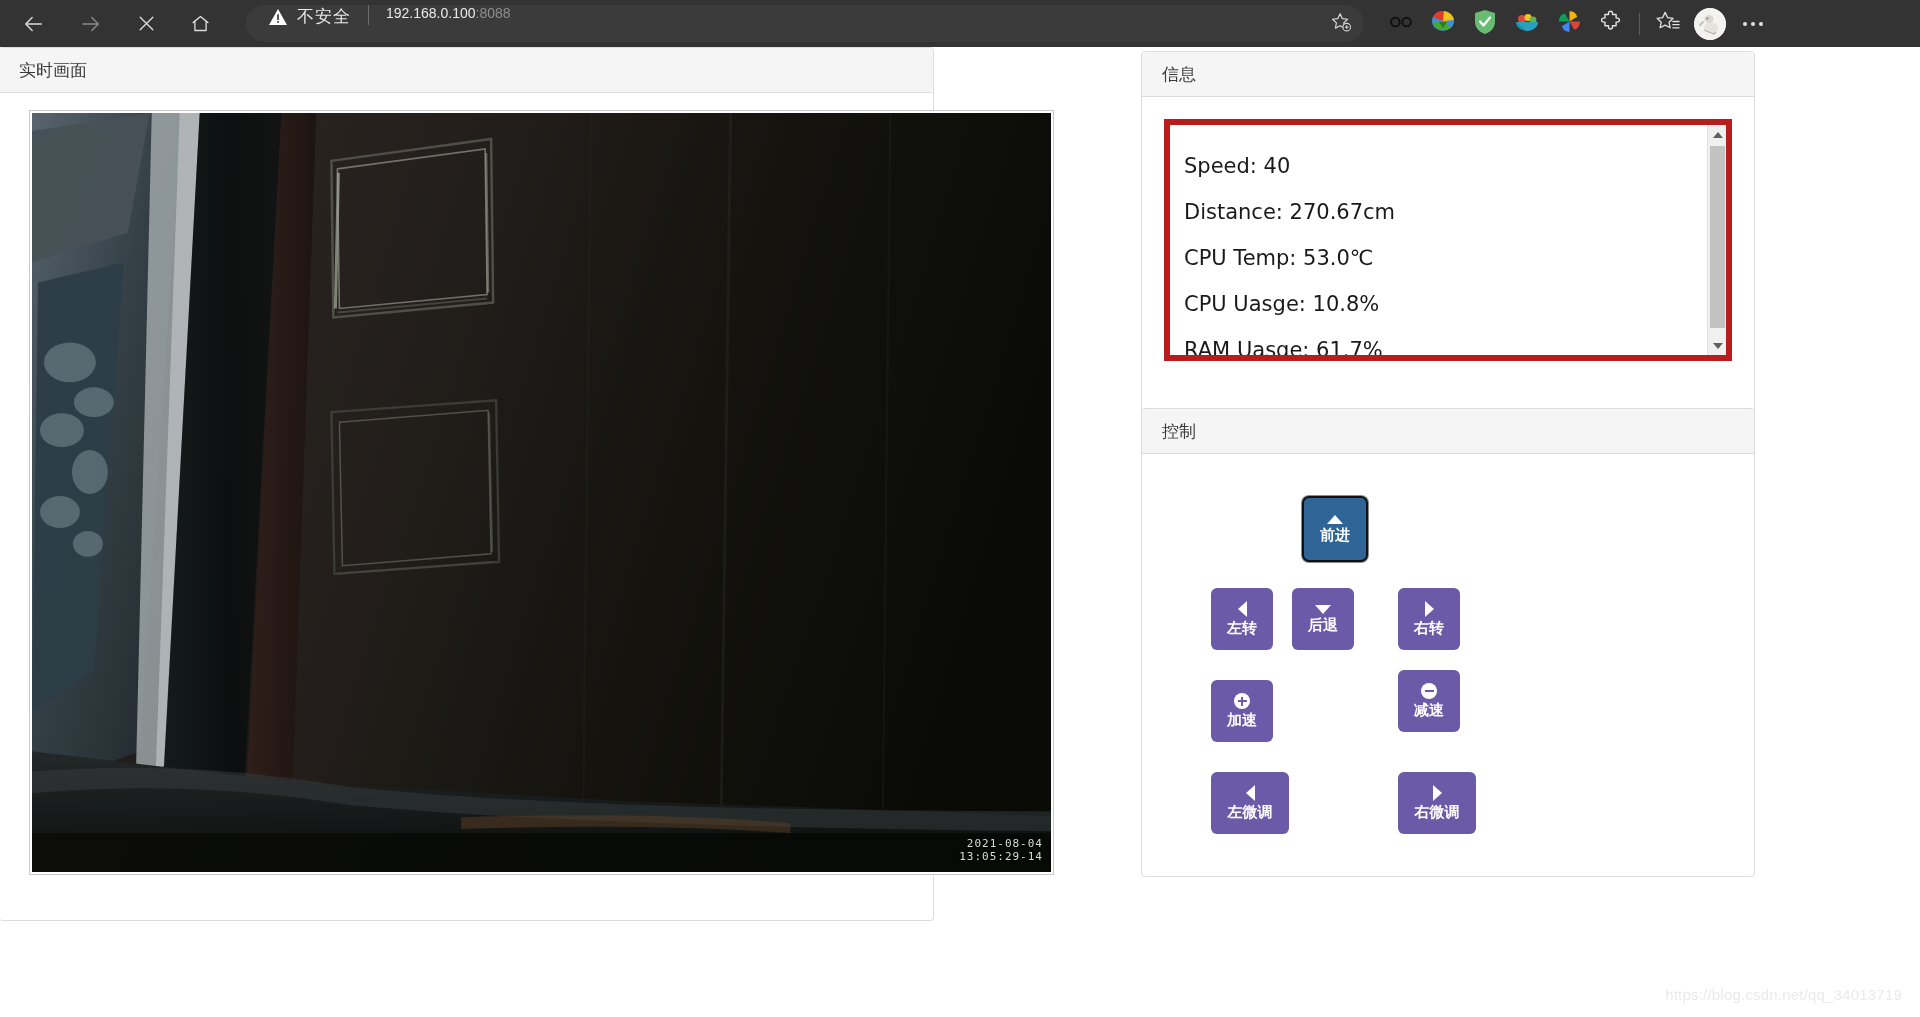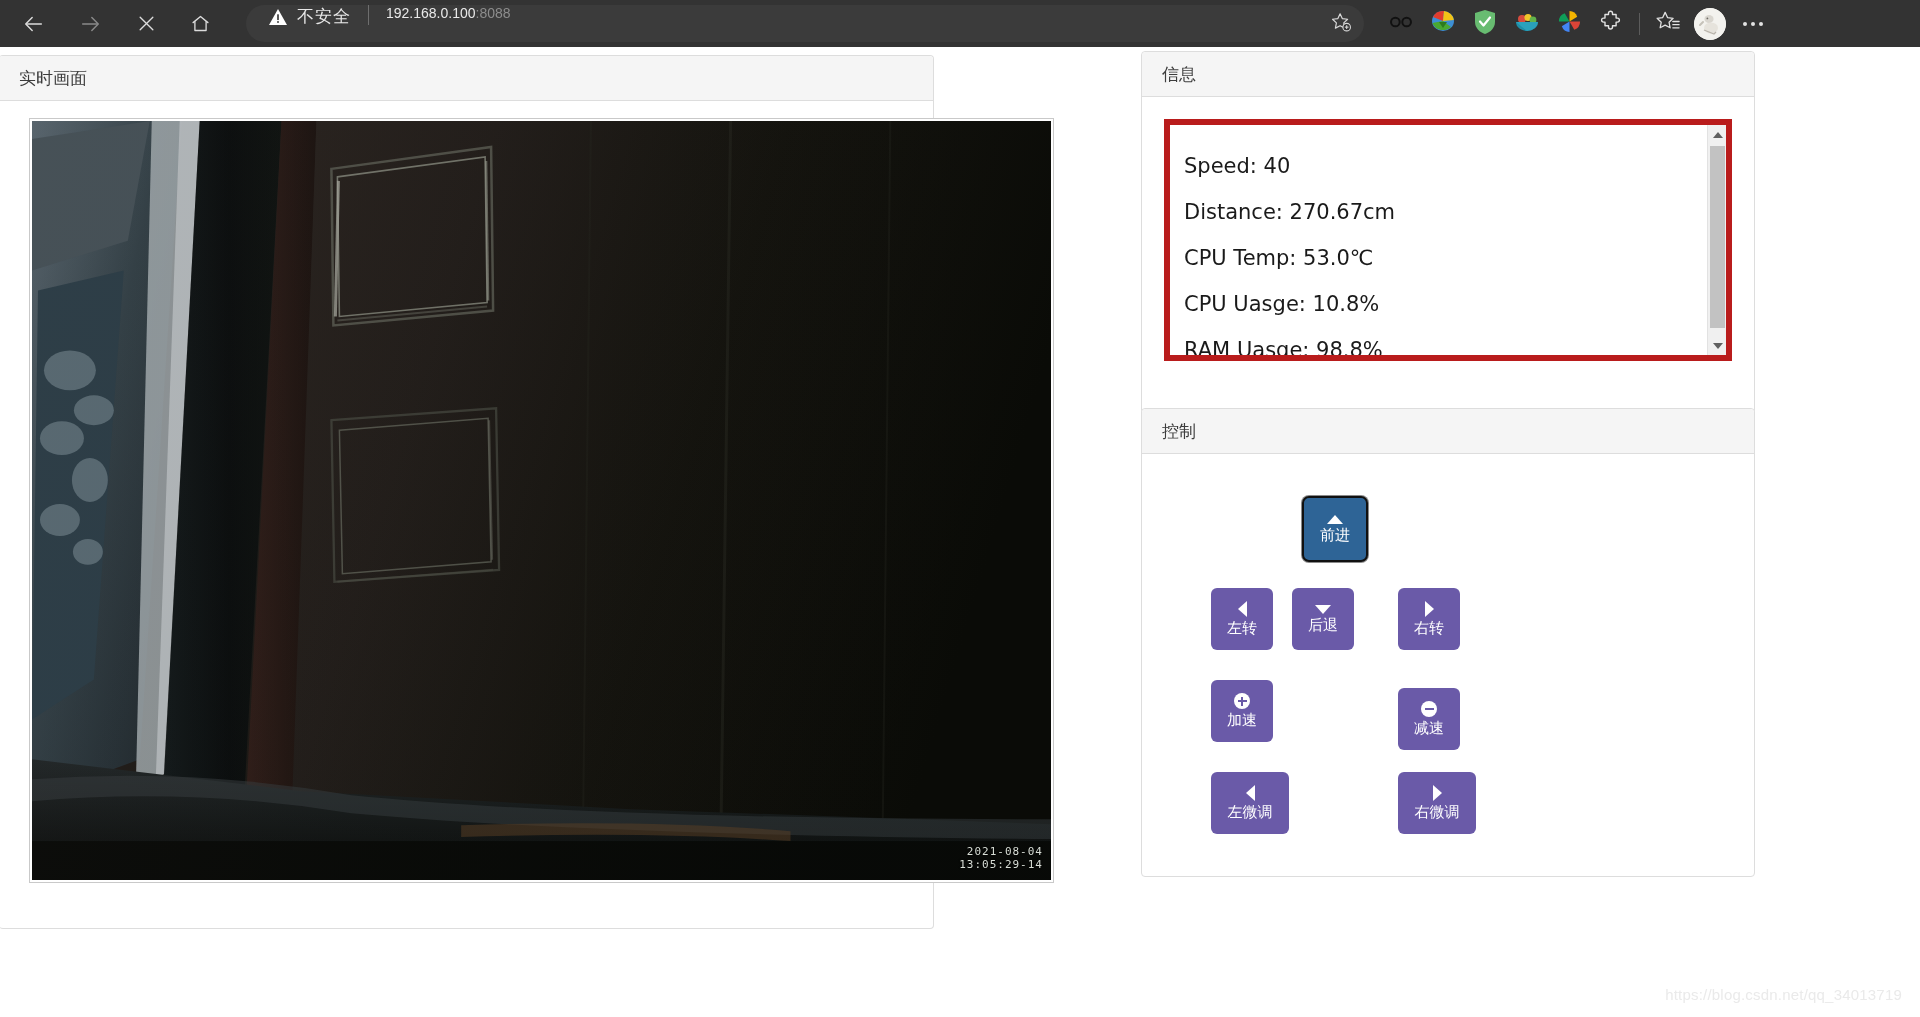--- a/index.html
+++ b/index.html
@@ -117,21 +117,21 @@
     display: flex; align-items: center;
     padding-left: 20px;
   }
   .panel-header-title {
     font-size: 17px; color: #3c3c3c;
     font-family: "DejaVu Sans", sans-serif;
   }
 
   
   #video-panel {
-    left: -1px; top: 8px;
+    left: -1px; top: 0px;
     width: 935px; height: 874px;
     border-left: none;
   }
   #video-body {
     padding: 17px 19px 19px 30px;
     height: calc(100% - 45px);
   }
   #video-frame {
     width: 1025px; height: 765px;
     border: 1px solid #c9c9c9;
@@ -221,20 +221,21 @@
     width: 62px; height: 62px;
     background: #6a5aa8;
     border: none; border-radius: 6px;
     color: #ffffff;
     display: flex; flex-direction: column;
     align-items: center; justify-content: center;
     cursor: pointer;
     font-family: "DejaVu Sans", sans-serif;
     gap: 3px;
     padding: 16px;
+    font-weight: bold;
   }
   .ctrl-btn .glyph {
     font-size: 14px; line-height: 13px; color: #ffffff;
     display: flex; align-items: center; justify-content: center;
     height: 15px;
   }
   .ctrl-btn .ctrl-label {
     font-size: 15px; line-height: 17px; color: #ffffff;
     white-space: nowrap;
   }
@@ -244,21 +245,21 @@
     box-shadow: 0 0 0 1px #8a8a8a;
     border-radius: 7px;
     width: 66px; height: 66px;
   }
   
   #btn-forward   { left: 160px; top: 42px; }
   #btn-left      { left: 69px;  top: 134px; }
   #btn-back      { left: 150px; top: 134px; }
   #btn-right     { left: 256px; top: 134px; }
   #btn-speedup   { left: 69px;  top: 226px; }
-  #btn-speeddown { left: 256px; top: 234px; justify-content: center; }
+  #btn-speeddown { left: 256px; top: 216px; justify-content: center; }
   #btn-trimleft  { left: 69px;  top: 318px; }
   #btn-trimright { left: 256px; top: 318px; }
   #btn-trimleft, #btn-trimright { width: 78px; }
 
   .tri { width:0; height:0; }
   .tri-up-w   { border-left:8px solid transparent; border-right:8px solid transparent; border-bottom:9px solid #fff; }
   .tri-down-w { border-left:8px solid transparent; border-right:8px solid transparent; border-top:9px solid #fff; }
   .tri-left-w { border-top:8px solid transparent; border-bottom:8px solid transparent; border-right:9px solid #fff; }
   .tri-right-w{ border-top:8px solid transparent; border-bottom:8px solid transparent; border-left:9px solid #fff; }
   .circ-icon {
@@ -544,21 +545,21 @@
     <div class="panel-header">
       <span class="panel-header-title">信息</span>
     </div>
     <div id="info-body">
       <div id="info-scrollbox">
         <div id="info-list">
           <div class="info-line">Speed: 40</div>
           <div class="info-line">Distance: 270.67cm</div>
           <div class="info-line">CPU Temp: 53.0℃</div>
           <div class="info-line">CPU Uasge: 10.8%</div>
-          <div class="info-line">RAM Uasge: 98.8%</div>
+          <div class="info-line">RAM Uasge: 61.7%</div>
         </div>
         <div id="info-scrollbar">
           <div class="sb-arrow" id="sb-arrow-up">
             <span class="tri-up"></span>
           </div>
           <div id="sb-thumb"></div>
           <div class="sb-arrow" id="sb-arrow-down">
             <span class="tri-down"></span>
           </div>
         </div>

